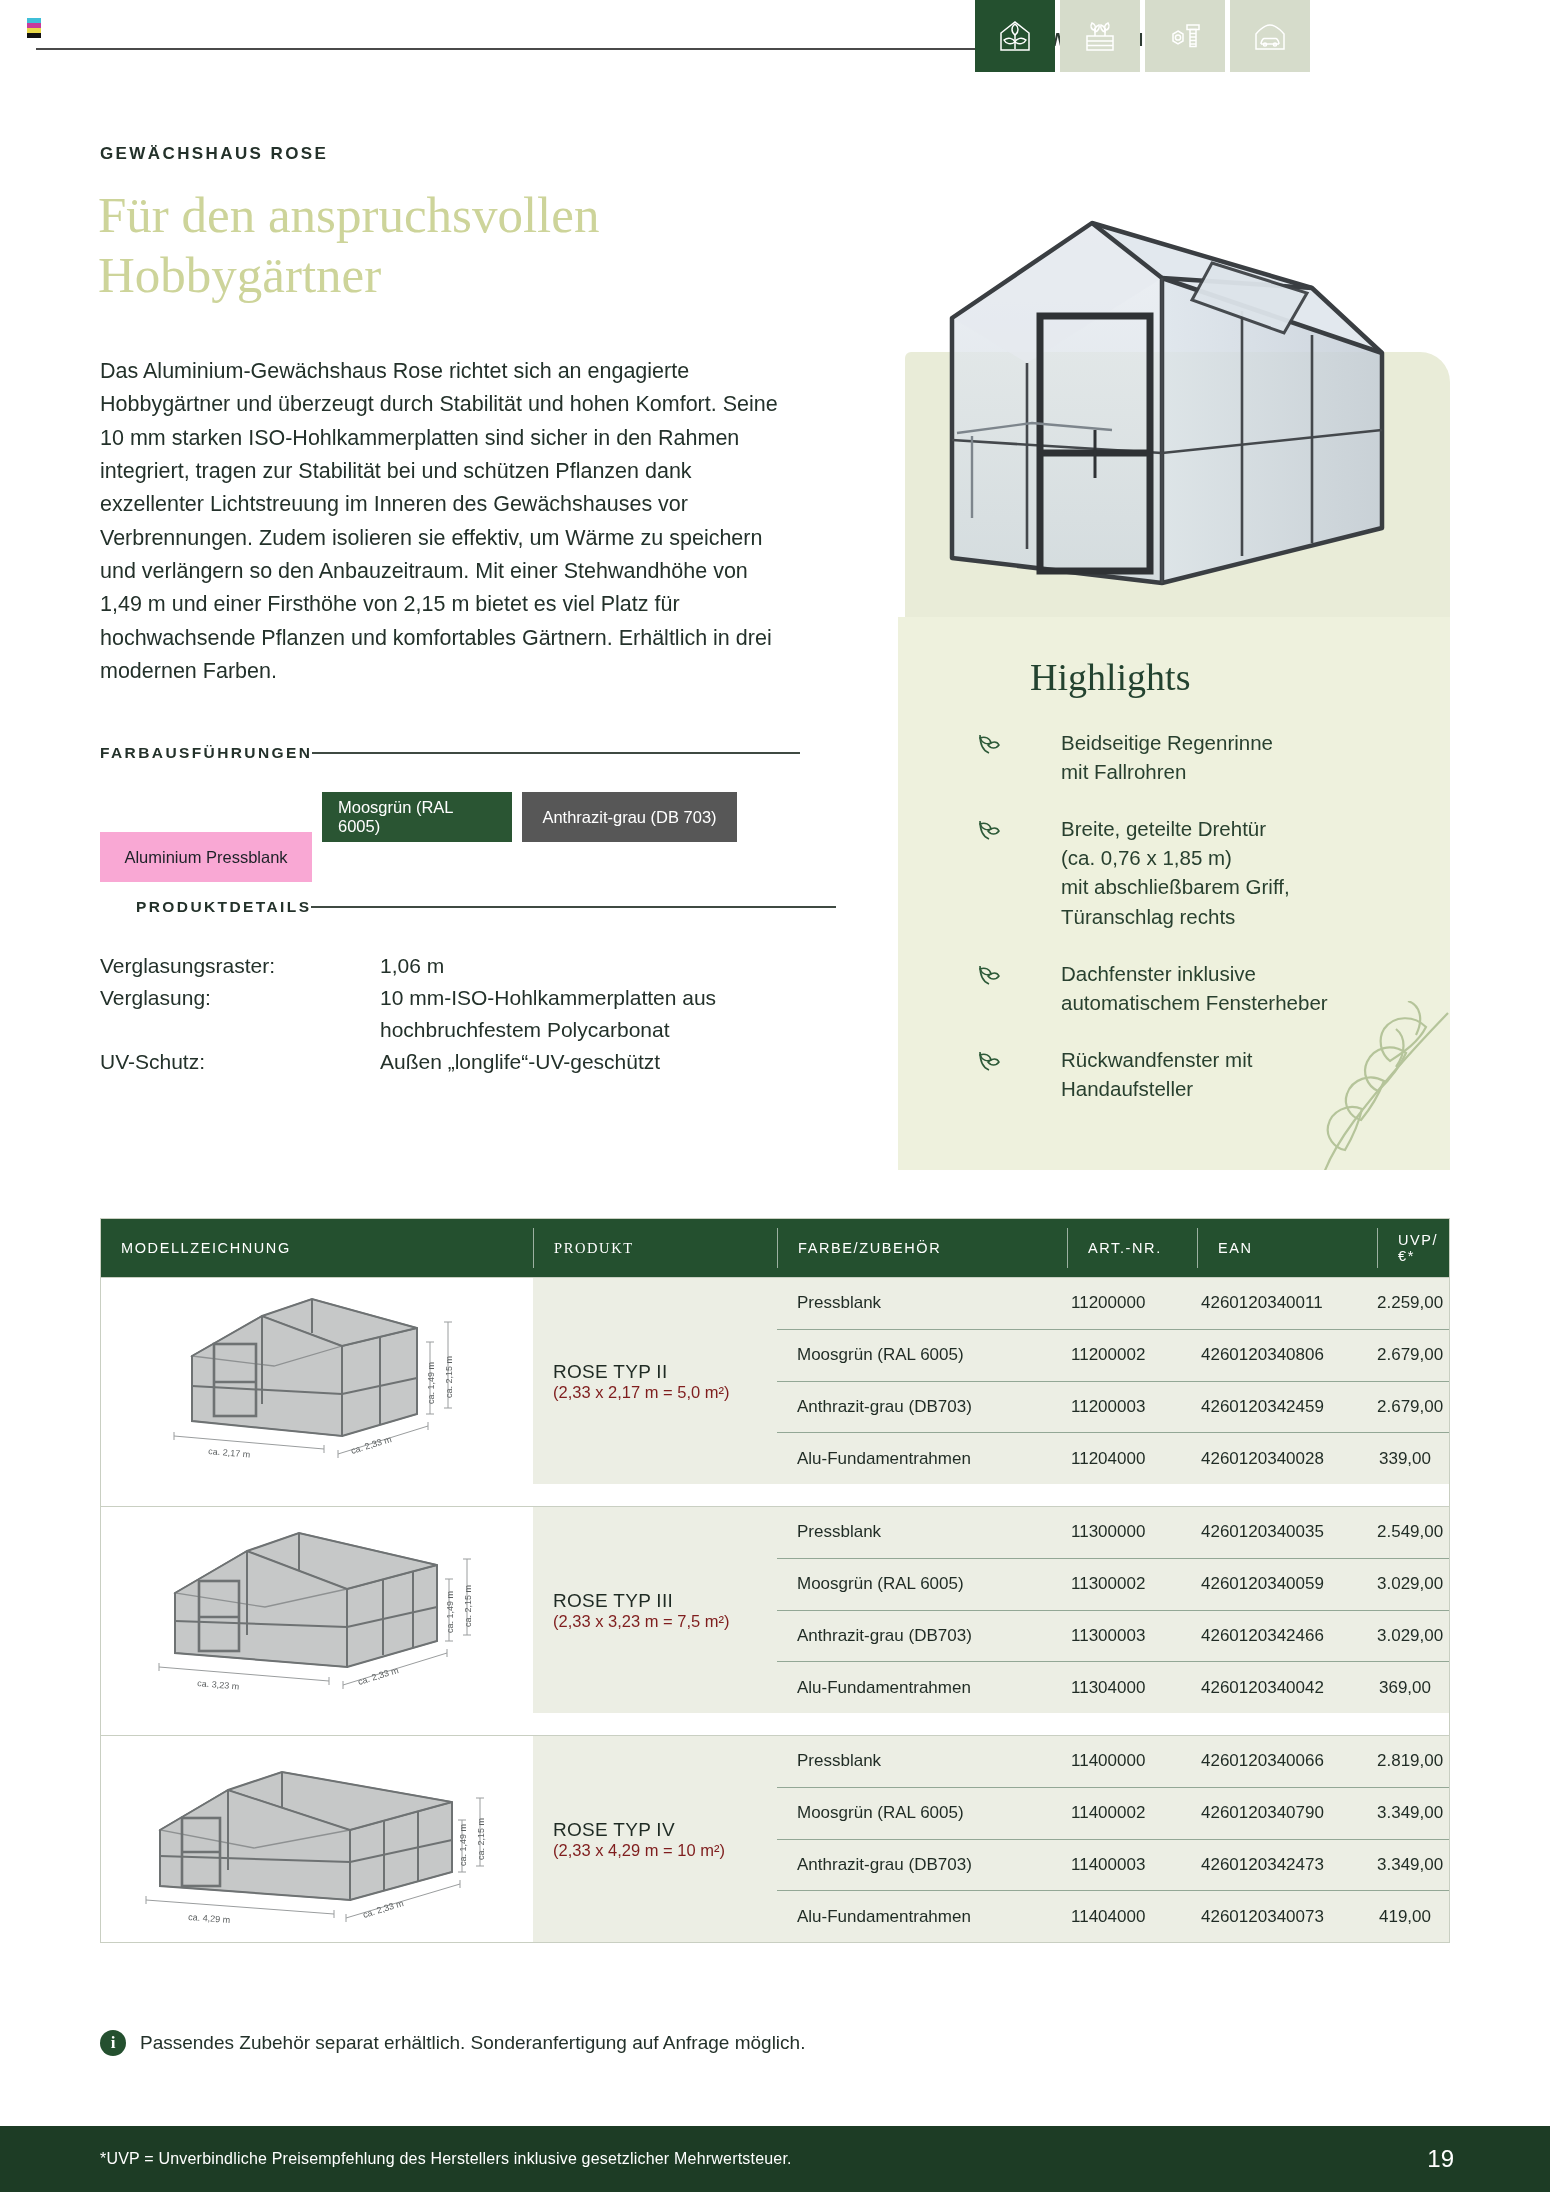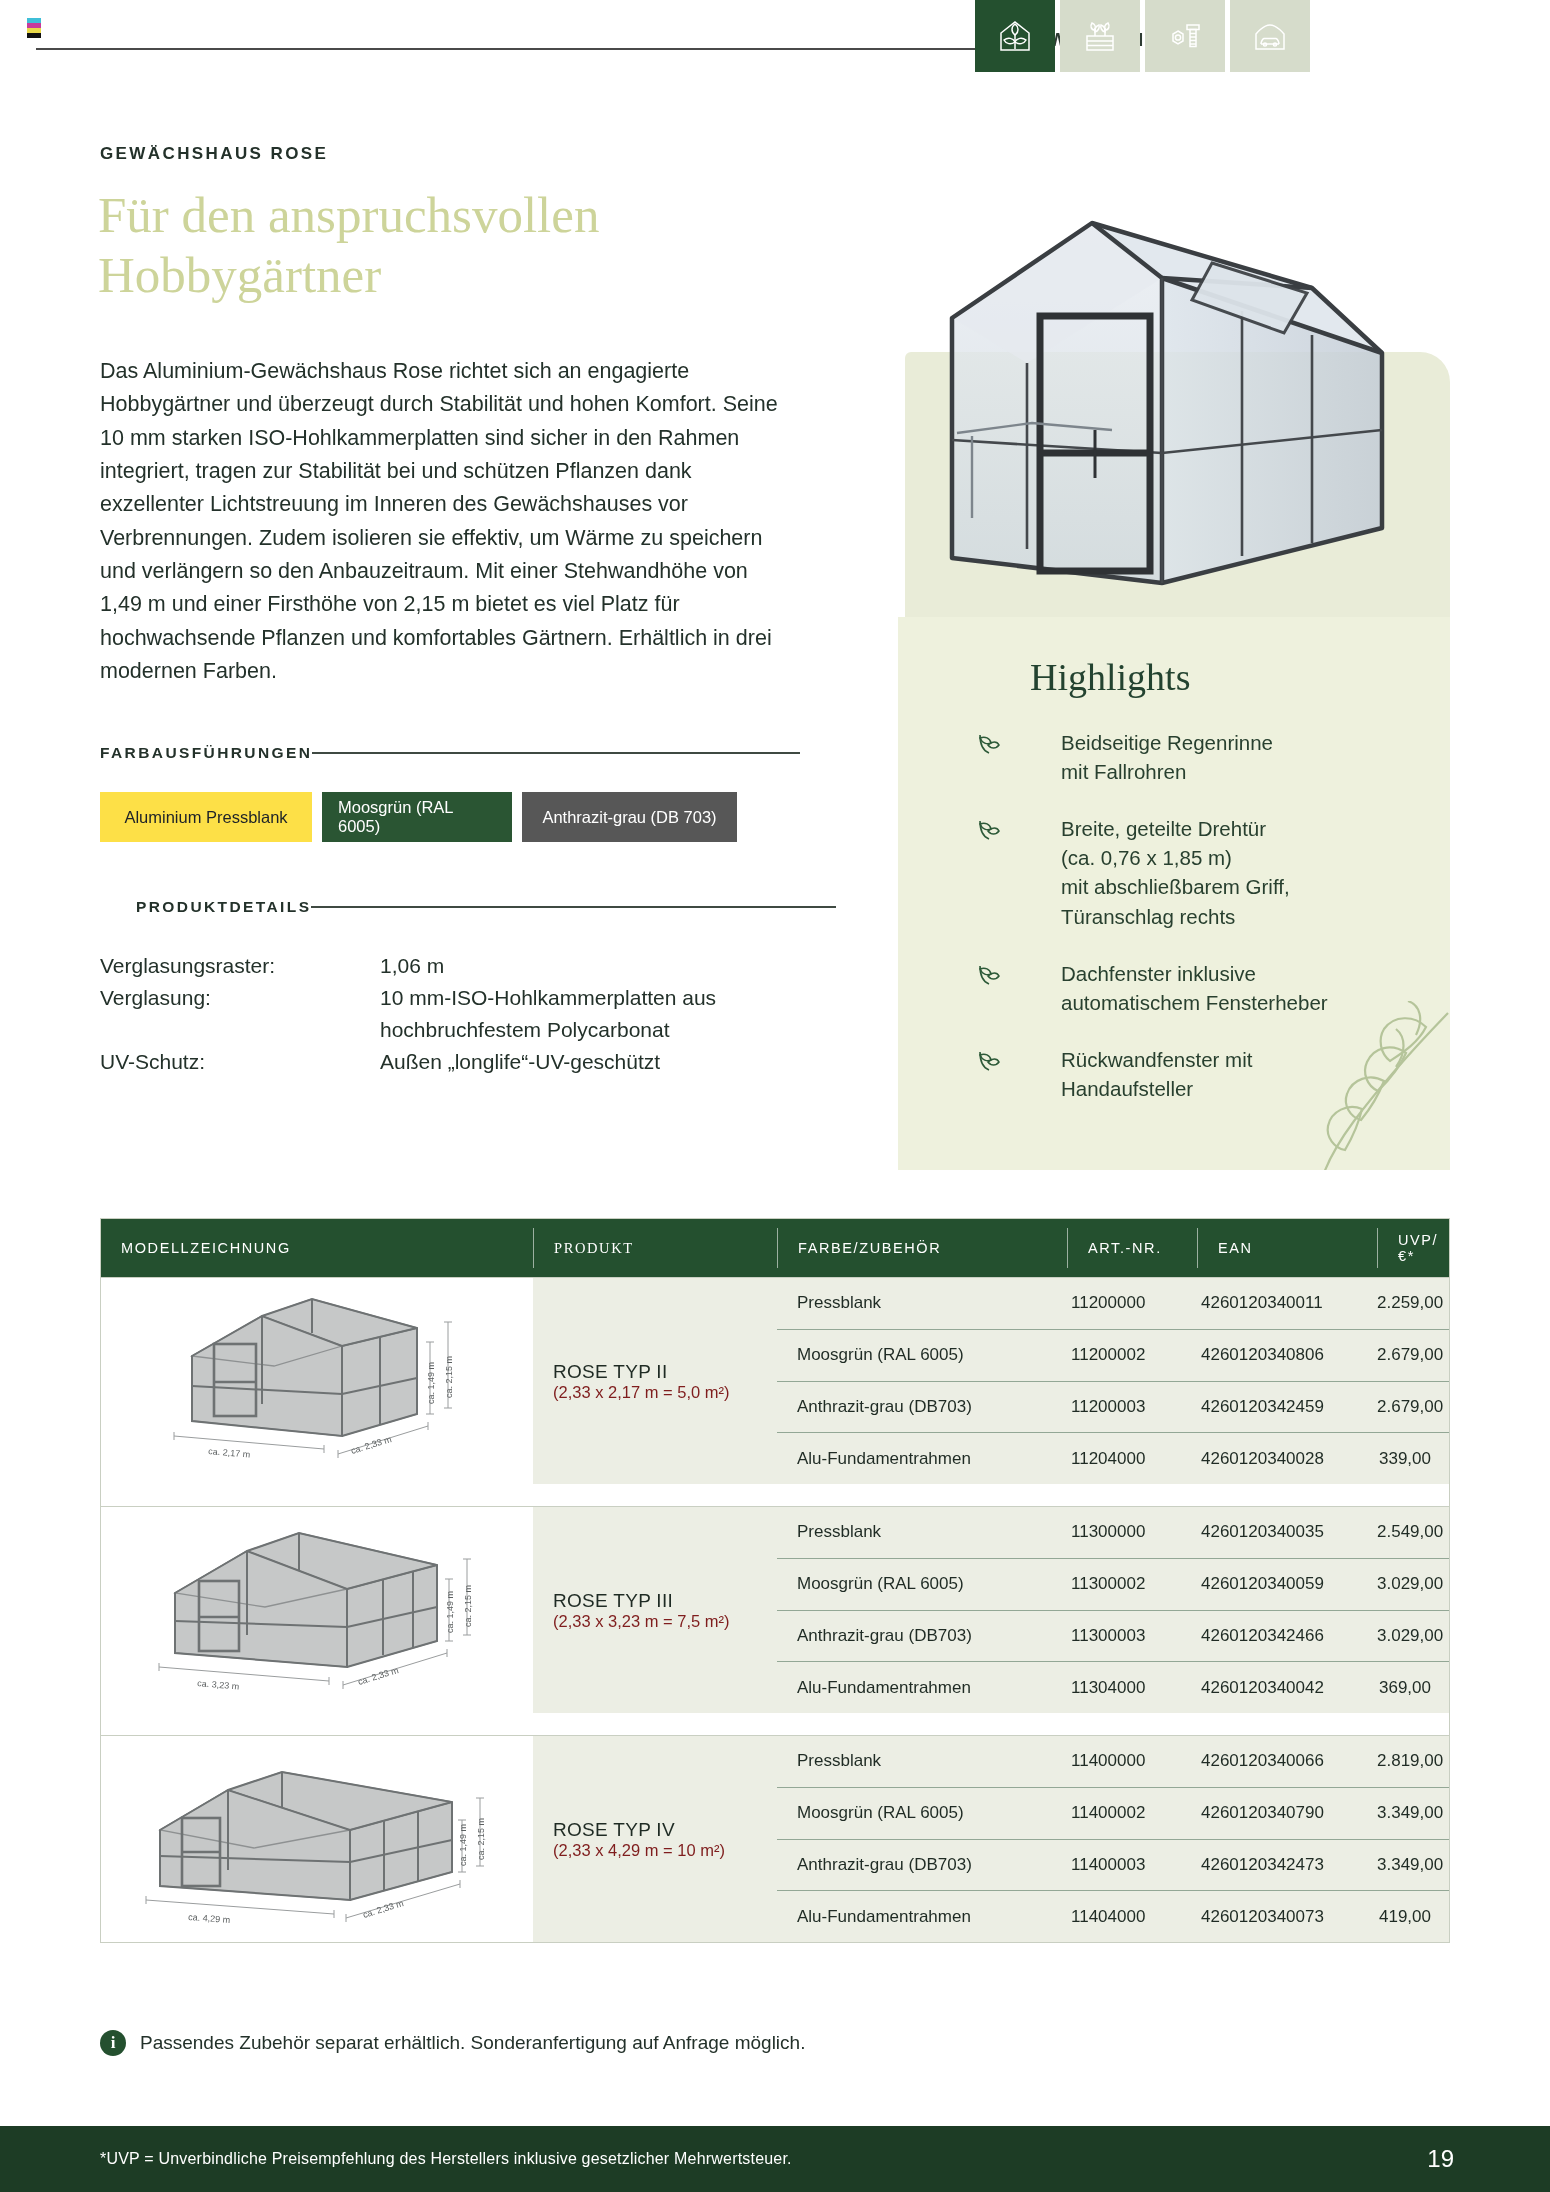--- a/index.html
+++ b/index.html
@@ -117,21 +117,21 @@
     left: 100px; top: 792px;
     display: flex;
     gap: 10px;
   }
   .swatch {
     height: 50px;
     display: flex; align-items: center; justify-content: center;
     font-size: 16.5px;
     padding: 0 16px;
   }
-  .swatch.s0 { width: 212px; background: #fde047; color:#1d2228; }
+  .swatch.s0 { width: 212px; background: #f9a8d4; color:#1d2228;margin-top:40px; }
   .swatch.s1 { width: 190px; background: #2a5533; color:#ffffff; }
   .swatch.s2 { width: 215px; background: #575757; color:#ffffff; }
 
   
   .details {
     position: absolute;
     left: 100px; top: 950px;
     width: 700px;
     font-size: 21px;
     line-height: 1.52;

